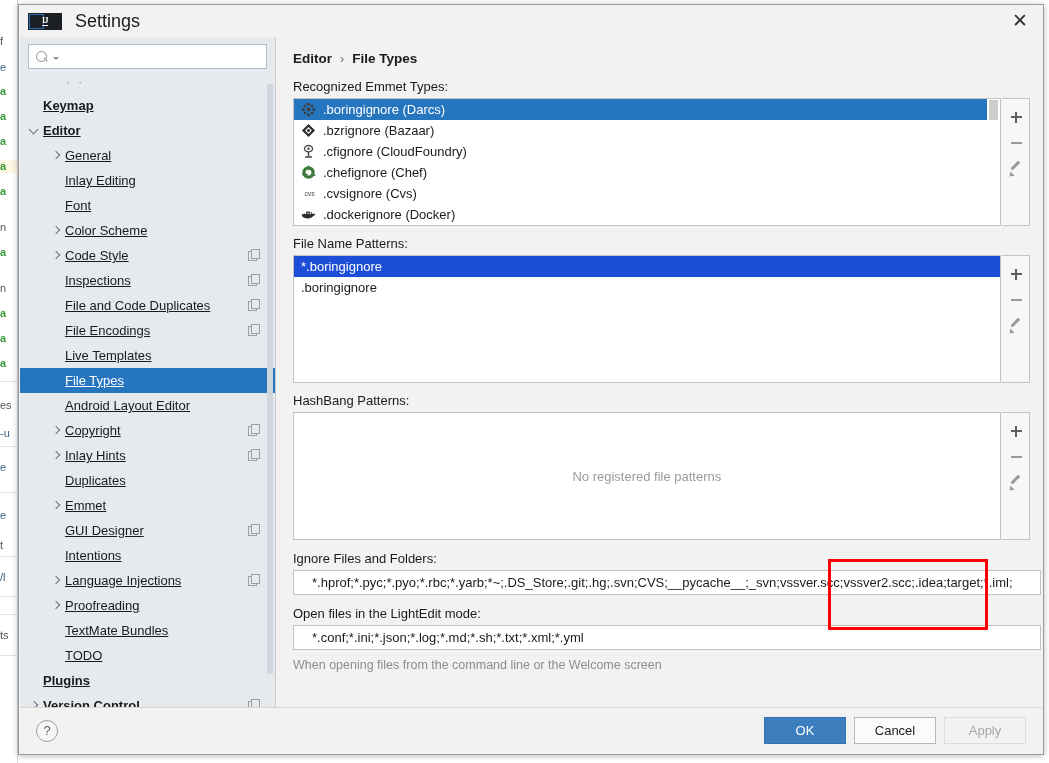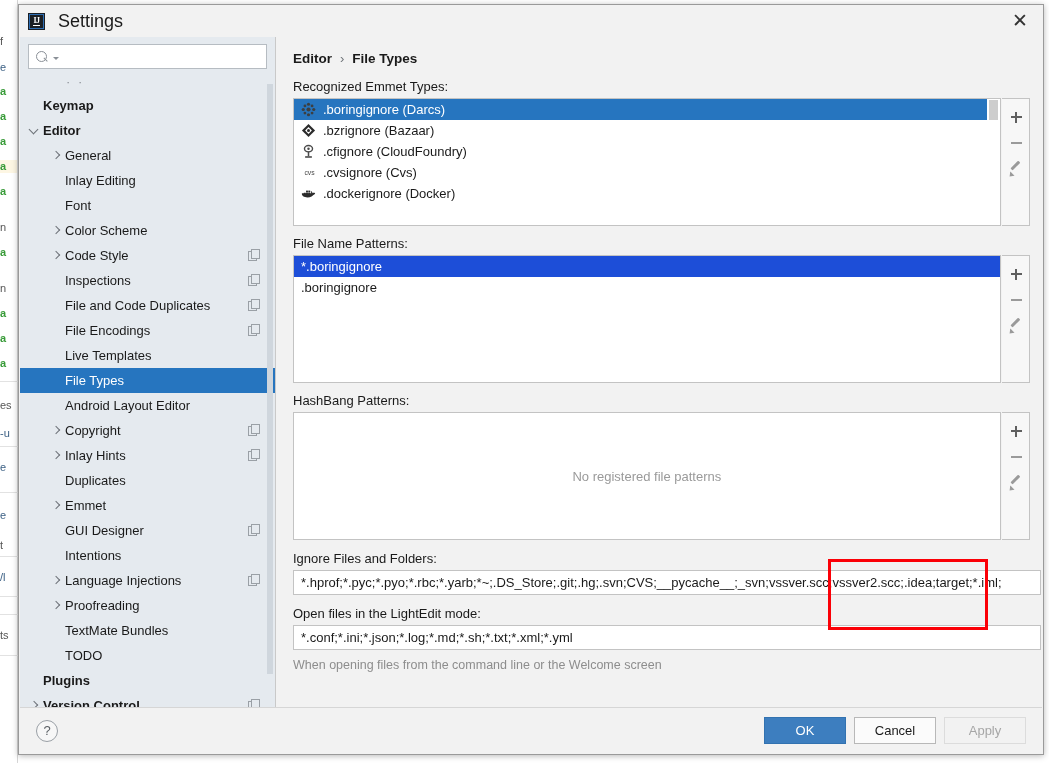--- a/index.html
+++ b/index.html
@@ -39,21 +39,21 @@
     background: #f2f2f2;
     border: 1px solid #9a9a9a;
     box-shadow: 0 1px 6px rgba(0,0,0,.28);
   }
   .titlebar {
     height: 32px; background: #f2f2f2;
     display: flex; align-items: center; padding: 0 0 0 9px;
     position: relative;
   }
   .ij-logo {
-    width: 17px; height: 17px; background: #1b1f24;
+    width: 34px; height: 17px; background: #1b1f24;
     position: relative; flex: none;
     display: flex; align-items: center; justify-content: center;
   }
   .ij-logo:before {
     content: ""; position: absolute; left: 1px; top: 1px;
     width: 15px; height: 15px; border: 1px solid #2f6fb5; box-sizing: border-box;
   }
   .ij-logo span {
     color: #ffffff; font-size: 8px; font-weight: bold;
     font-family: "Liberation Serif", serif; letter-spacing: -0.5px; z-index: 1;
@@ -120,21 +120,21 @@
     width: 5px; height: 5px;
     border-right: 1.4px solid #6d7278; border-top: 1.4px solid #6d7278;
     transform: rotate(45deg);
   }
   .tree-arrow.down:before {
     content: ""; position: absolute; left: 2px; top: 2px;
     width: 6px; height: 6px;
     border-right: 1.4px solid #6d7278; border-bottom: 1.4px solid #6d7278;
     transform: rotate(45deg);
   }
-  .tree-label { font-size: 13px; color: #1a1a1a; white-space: nowrap; }
+  .tree-label { font-size: 13px; color: #1a1a1a; white-space: nowrap; text-decoration: underline; }
   .tree-label.bold { font-weight: bold; }
   .cfg-icon {
     position: absolute; right: 16px; top: 6px; width: 11px; height: 11px;
   }
   .cfg-icon:before {
     content:""; position:absolute; left:0; top:2px; width:7px; height:8px;
     border:1.2px solid #9aa0a6; background:#e5eaef;
   }
   .cfg-icon:after {
     content:""; position:absolute; left:3px; top:0; width:7px; height:8px;
@@ -206,21 +206,21 @@
     background:#9a9a9a; transform: rotate(-45deg); border-radius:1px;
   }
   .ic-pencil:after {
     content:""; position:absolute; left:6.5px; top:16.5px; width:0;height:0;
     border-left:3px solid transparent;border-right:3px solid transparent;
     border-bottom:4px solid #9a9a9a; transform: rotate(-135deg);
   }
 
   .txt-field {
     height: 25px; background: #ffffff; border: 1px solid #c3c3c3;
-    display: flex; align-items: center; padding: 0 5px;
+    display: flex; align-items: center; padding: 0 16px;
     font-size: 13px; color: #1a1a1a; width: 748px; overflow: hidden;
   }
   .txt-field input {
     border: none; outline: none; background: transparent; width: 100%;
     font-family: "Liberation Sans", sans-serif; font-size: 13px; color: #1a1a1a;
   }
   .hint { font-size: 12.5px; color: #8d8d8d; margin-top: 8px; }
 
   .red-box {
     position: absolute; left: 828px; top: 559px; width: 160px; height: 71px;
@@ -461,20 +461,30 @@
               <div class="ft-row">
                 <span class="ft-icon"><svg width="15" height="15" viewBox="0 0 16 16">
                     <ellipse cx="8" cy="5" rx="4.3" ry="3.4" fill="none" stroke="#4a4a4a" stroke-width="1.5"></ellipse>
                     <circle cx="8" cy="5" r="1.3" fill="#4a4a4a"></circle>
                     <rect x="7.2" y="8" width="1.6" height="5" fill="#4a4a4a"></rect>
                     <rect x="4.4" y="13" width="7.2" height="1.7" fill="#4a4a4a"></rect>
                   </svg></span>
                 <span class="ft-text">.cfignore (CloudFoundry)</span>
               </div>
               <div class="ft-row">
+                <span class="ft-icon"><svg width="15" height="15" viewBox="0 0 16 16">
+                    <circle cx="8" cy="8" r="6.6" fill="#3c7a3c"></circle>
+                    <circle cx="8" cy="8" r="3.1" fill="#ffffff"></circle>
+                    <rect x="7.3" y="0.6" width="1.5" height="5" fill="#3c7a3c"></rect>
+                    <rect x="1.2" y="9.4" width="6" height="1.5" fill="#3c7a3c"></rect>
+                    <rect x="10.3" y="10.2" width="5" height="1.5" fill="#3c7a3c"></rect>
+                  </svg></span>
+                <span class="ft-text">.chefignore (Chef)</span>
+              </div>
+              <div class="ft-row">
                 <span class="ft-icon"><svg width="17" height="15" viewBox="0 0 20 14">
                     <text x="10" y="10" font-family="Liberation Sans, sans-serif" font-size="8" fill="#4a4a4a" text-anchor="middle">cvs</text>
                   </svg></span>
                 <span class="ft-text">.cvsignore (Cvs)</span>
               </div>
               <div class="ft-row">
                 <span class="ft-icon"><svg width="15" height="15" viewBox="0 0 16 16">
                     <g fill="#2b2b2b">
                       <rect x="3" y="7.2" width="2" height="2"></rect>
                       <rect x="5.4" y="7.2" width="2" height="2"></rect>

